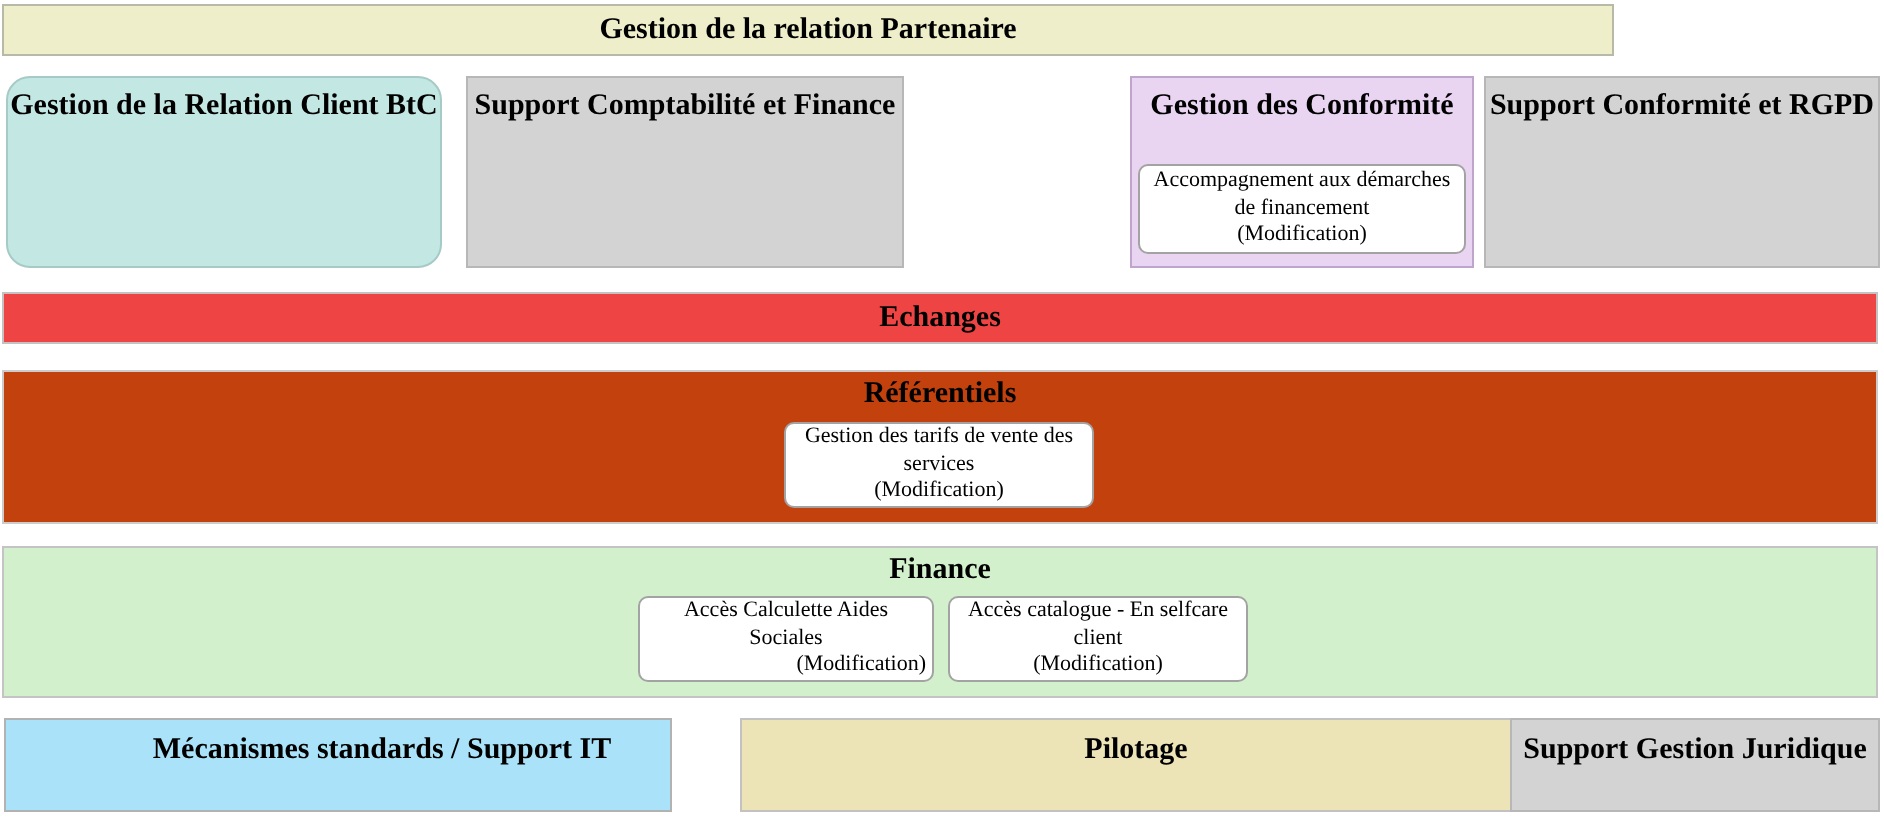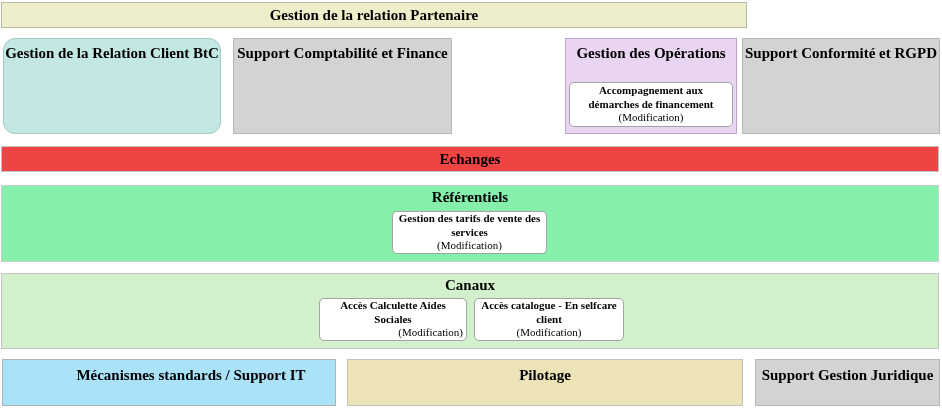--- a/index.html
+++ b/index.html
@@ -13,27 +13,27 @@
     text-align:center;
     font-weight:bold;
   }
 
   
   .c-yellow   { background:#eeeeca; border-color:#b9b9a8; }
   .c-teal     { background:#c3e7e2; border-color:#a6cac5;border-radius:12px; }
   .c-gray     { background:#d3d3d3; border-color:#b7b7b7; }
   .c-purple   { background:#e9d4f2; border-color:#bfa4cd; }
   .c-lavender { background:#ef4444; border-color:#c3c3c3; }
-  .c-pink     { background:#86efac; border-color:#cccccc; }
+  .c-pink     { background:#c2410c; border-color:#cccccc; }
   .c-green    { background:#d3f0cc; border-color:#c4c4c4; }
   .c-blue     { background:#aae3f9; border-color:#b2b2b2; }
-  .c-khaki    { background:#ece3b7; border-color:#c2c2c2; }
+  .c-khaki    { background:#ece3b7; border-color:#c2c2c2;margin-left:23px; }
 
   
-  .header-band { left:1px; top:2px; width:746px; height:26px;
+  .header-band { left:1px; top:2px; width:806px; height:26px;
                  display:flex; align-items:center; justify-content:center;
                  font-size:15px; }
 
   
   .domain { top:38px; height:96px; font-size:15px; line-height:1.15; padding-top:6px; }
   .domain-a { left:3px;   width:218px; }
   .domain-b { left:233px; width:219px; }
   .domain-c { left:462px; width:92px;  }
   .domain-d { left:565px; width:172px; }
   .domain-e { left:742px; width:198px; }
@@ -51,21 +51,21 @@
   .footer-box { top:359px; height:47px; font-size:15px; line-height:1.15; padding-top:7px; }
   .footer-a { left:2px;   width:334px;padding-left:44px; }
   .footer-b { left:347px; width:396px; }
   .footer-c { left:755px; width:185px; }
 
   
   .card { position:absolute; background:#ffffff; border:1px solid #a3a3a3;
           border-radius:5px; font-size:11px; line-height:1.22;
           display:flex; flex-direction:column; align-items:center; justify-content:center;
           padding:2px 3px; text-align:center; }
-  .card-name { font-weight:bold; }
+  .card-name { font-weight:normal; }
   .card-tag  { font-weight:normal; }
 
   .card-financement { left:3px;   top:43px; width:164px; height:45px; }
   .card-tarifs      { left:390px; top:25px; width:155px; height:43px; }
   .card-calculette  { left:317px; top:24px; width:148px; height:43px;align-items:flex-end; }
   .card-catalogue   { left:472px; top:24px; width:150px; height:43px; }
 </style>
 </head>
 <body>
 
@@ -78,21 +78,21 @@
   <div class="box c-teal domain domain-a">
     <span>Gestion de la Relation Client BtC</span>
   </div>
 
   <div class="box c-gray domain domain-b">
     <span>Support Comptabilité et Finance</span>
   </div>
 
 
   <div class="box c-purple domain domain-d">
-    <span>Gestion des Opérations</span>
+    <span>Gestion des Conformité</span>
     <div class="card card-financement">
       <div class="card-name">Accompagnement aux démarches de financement</div>
       <div class="card-tag">(Modification)</div>
     </div>
   </div>
 
   <div class="box c-gray domain domain-e">
     <span>Support Conformité et RGPD</span>
   </div>
 
@@ -102,21 +102,21 @@
 
   <div class="band c-pink referentiels-band">
     <span>Référentiels</span>
     <div class="card card-tarifs">
       <div class="card-name">Gestion des tarifs de vente des services</div>
       <div class="card-tag">(Modification)</div>
     </div>
   </div>
 
   <div class="band c-green canaux-band">
-    <span>Canaux</span>
+    <span>Finance</span>
     <div class="card card-calculette">
       <div class="card-name">Accès Calculette Aides Sociales</div>
       <div class="card-tag">(Modification)</div>
     </div>
     <div class="card card-catalogue">
       <div class="card-name">Accès catalogue - En selfcare client</div>
       <div class="card-tag">(Modification)</div>
     </div>
   </div>
 

